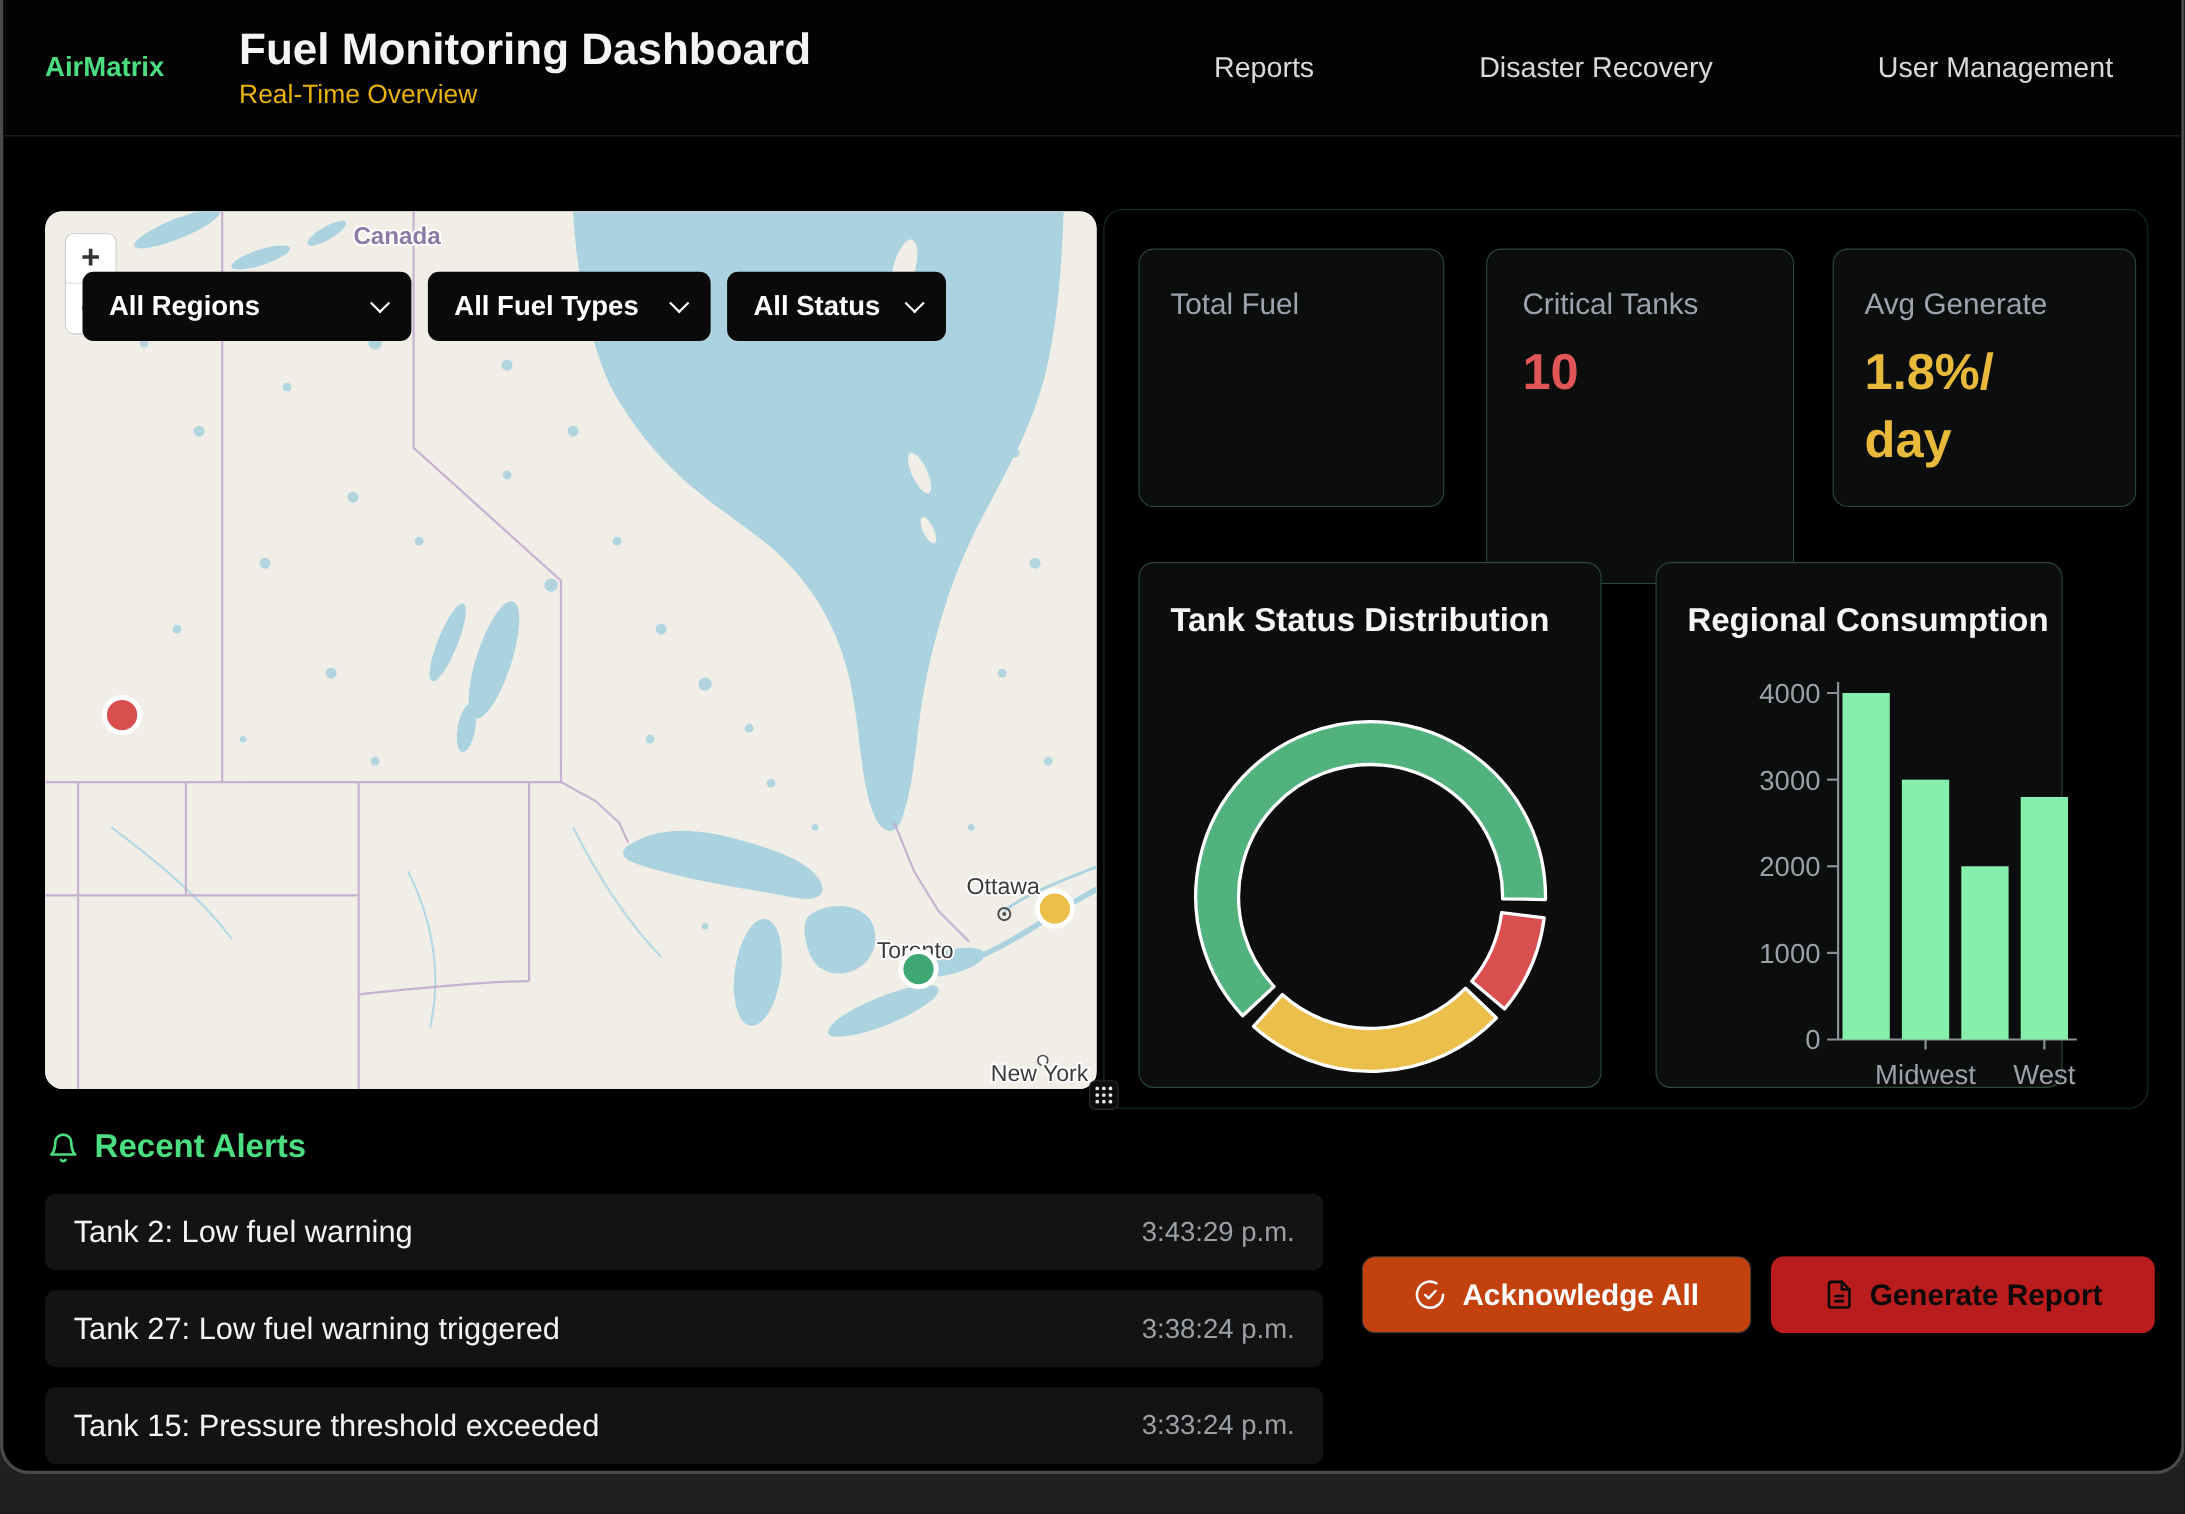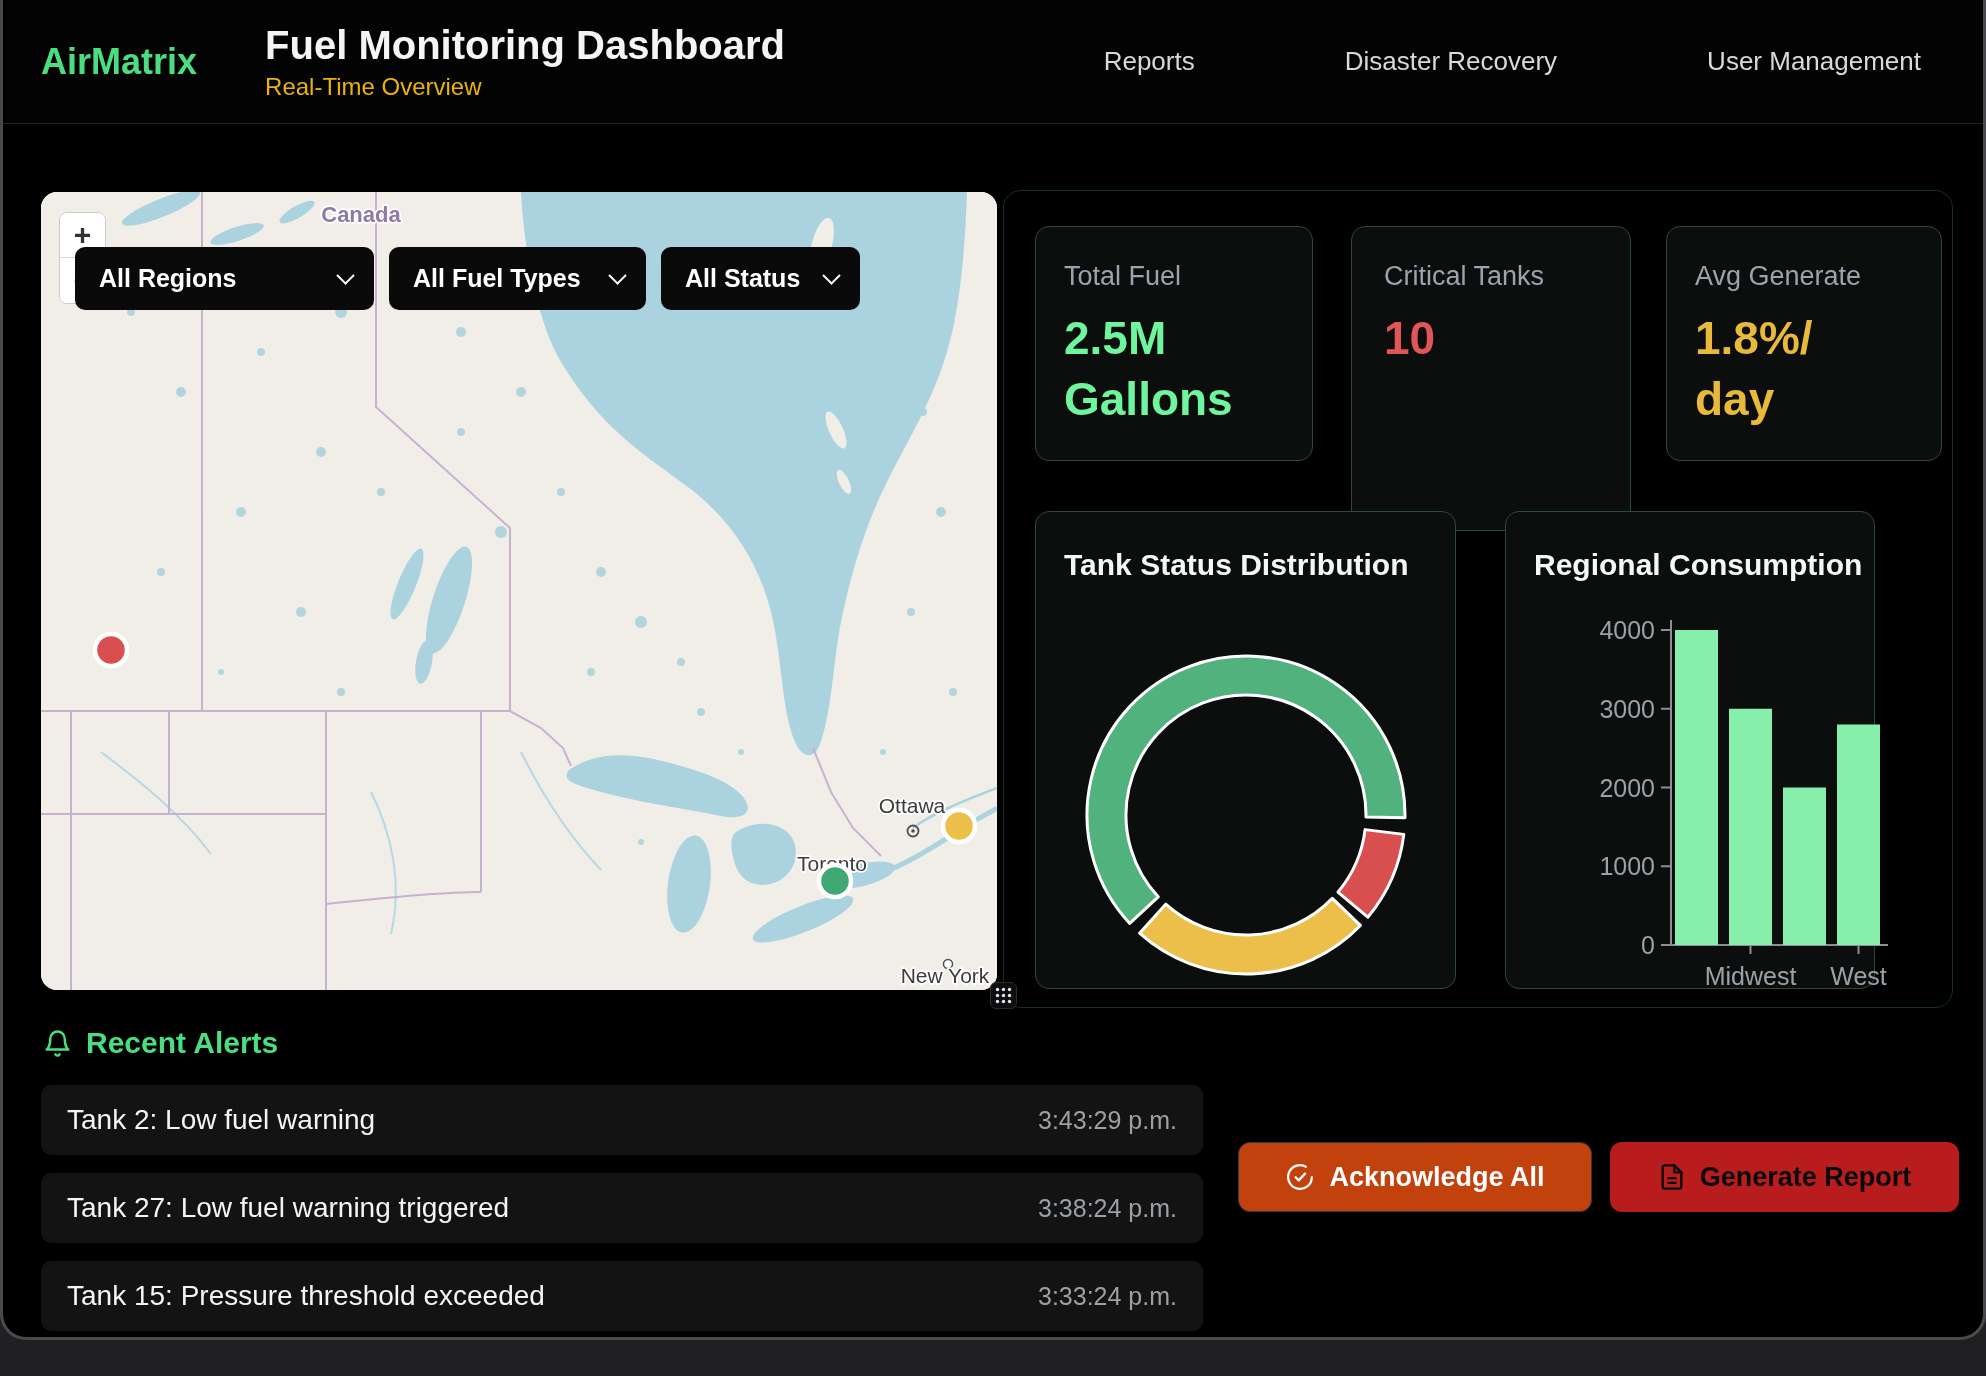--- a/index.html
+++ b/index.html
@@ -3,21 +3,21 @@
 <meta charset="utf-8">
 <style>
   html,body{margin:0;padding:0;background:#202023;width:1986px;height:1376px;overflow:hidden;
     font-family:"Liberation Sans", sans-serif;-webkit-font-smoothing:antialiased;}
   .app{position:absolute;left:0;top:0;width:1980px;height:1337px;background:#000;
     border-left:3px solid #4a4a4d;border-right:3px solid #4a4a4d;border-bottom:3px solid #4a4a4d;
     border-radius:0 0 26px 26px;overflow:hidden;}
   
   .header{position:absolute;left:0;top:0;right:0;height:124px;background:#030303;
     border-bottom:1px solid #242426;display:flex;align-items:center;padding-left:38px;box-sizing:border-box;}
-  .brand{font-size:36px;font-weight:bold;color:#4ade80;margin-right:68px;}
+  .brand{font-size:25px;font-weight:bold;color:#4ade80;margin-right:68px;}
   .title-block .title{font-size:40px;font-weight:bold;color:#f3f4f6;line-height:1.1;}
   .title-block .subtitle{font-size:24px;color:#eab308;margin-top:6px;}
   .nav{margin-left:auto;display:flex;gap:150px;padding-right:62px;}
   .nav-item{font-size:26px;color:#d7d9dc;cursor:pointer;}
   
   .map{position:absolute;left:38px;top:192px;width:956px;height:798px;border-radius:16px;
     overflow:hidden;background:#f1eee8;}
   .map svg.basemap{position:absolute;left:0;top:0;}
   .zoom-ctl{position:absolute;left:18px;top:20px;width:45px;z-index:1;border:1px solid #c9c9c9;
     border-radius:8px;overflow:hidden;background:#fff;}
@@ -221,22 +221,20 @@
         <circle cx="3.5" cy="15.5" r="1.7"></circle>
           <circle cx="9.5" cy="15.5" r="1.7"></circle>
           <circle cx="15.5" cy="15.5" r="1.7"></circle>
       </g>
     </svg>
   </div>
 
   <div class="right-panel">
     <div class="card stat-card" id="stat1">
       <div class="stat-label">Total Fuel</div>
-      <div class="stat-value" style="color: rgb(111, 245, 157);">2.5M
-Gallons</div>
     </div>
     <div class="card stat-card" id="stat2">
       <div class="stat-label">Critical Tanks</div>
       <div class="stat-value" style="color: rgb(224, 86, 86);">10</div>
     </div>
     <div class="card stat-card" id="stat3">
       <div class="stat-label">Avg Generate</div>
       <div class="stat-value" style="color: rgb(232, 185, 59);">1.8%/
 day</div>
     </div>

